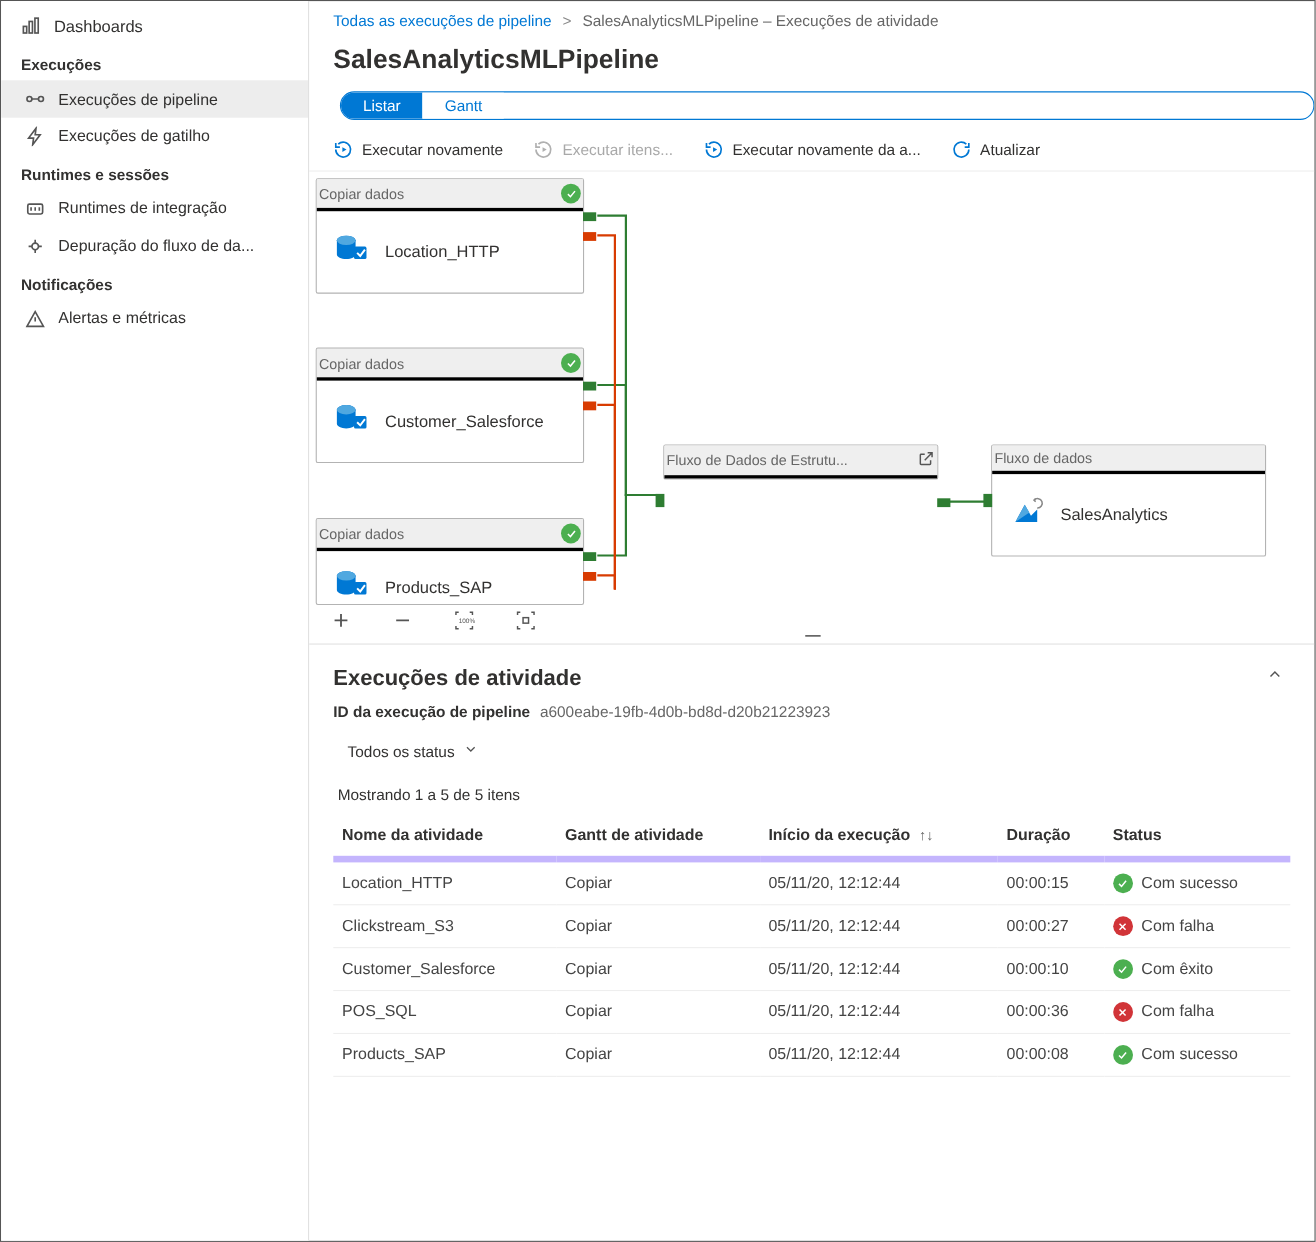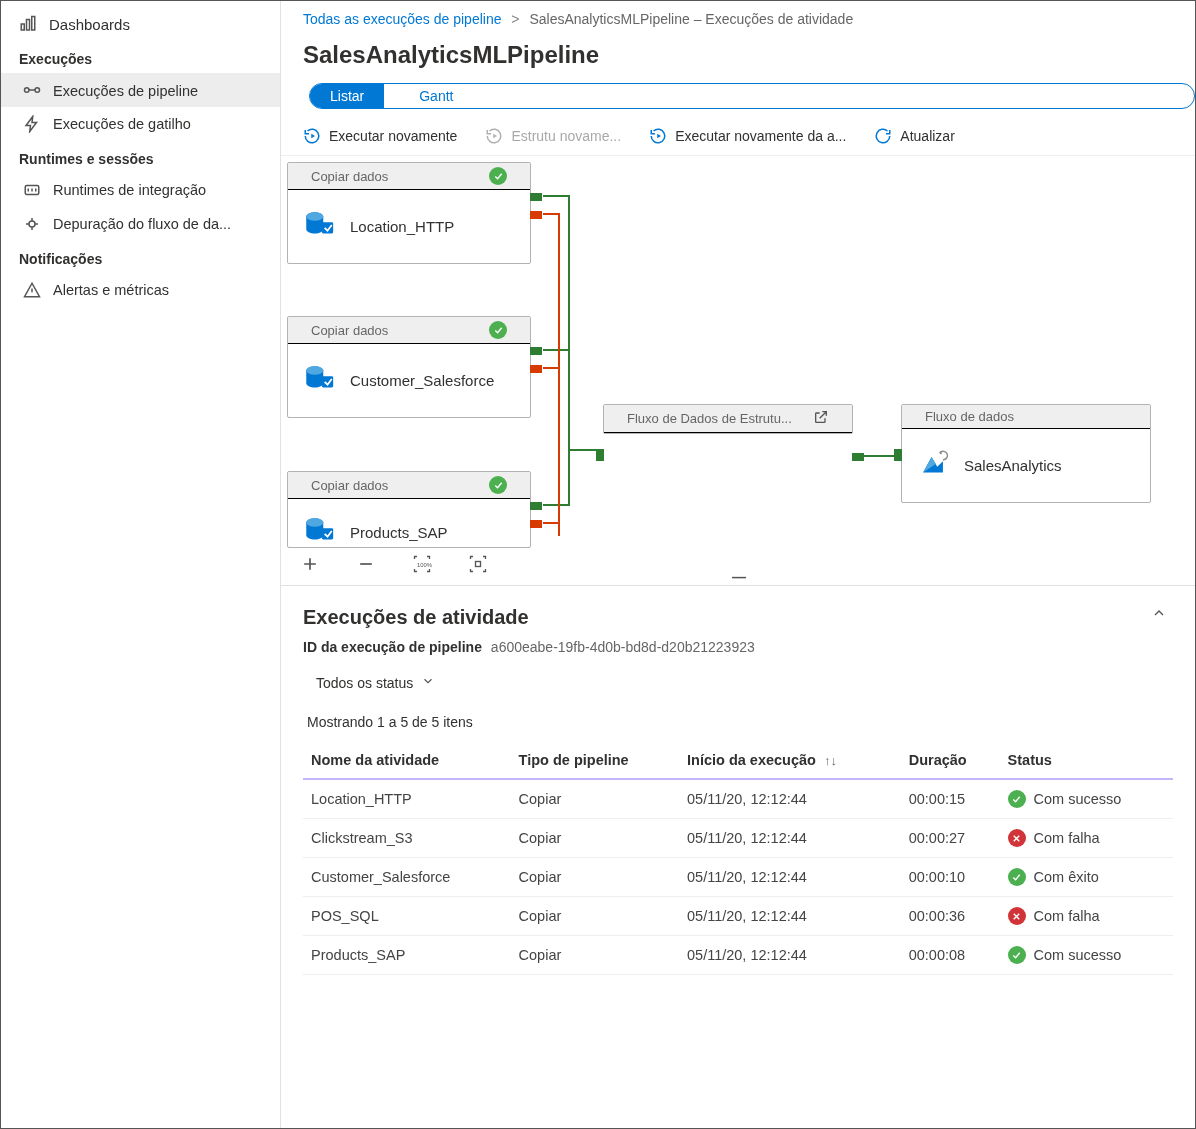--- a/index.html
+++ b/index.html
@@ -65,21 +65,20 @@
     padding: 8px 22px 14px;
   }
   
   .pill {
     display: inline-flex;
     border: 1px solid #0078d4;
     border-radius: 16px;
     overflow: hidden;
     margin-left: 28px;
     margin-bottom: 14px;
-    gap: 15px;
   }
   .pill button {
     border: none;
     padding: 4px 20px;
     font-size: 14px;
     cursor: pointer;
     background: #fff;
     color: #0078d4;
   }
   .pill button.active { background: #0078d4; color: #fff; }
@@ -116,22 +115,22 @@
   .node {
     position: absolute;
     width: 244px;
     border: 1px solid #b3b3b3;
     background: #fff;
     border-radius: 2px;
   }
   .node.wide { width: 250px; }
   .node-head {
     background: #efefef;
-    border-bottom: 1px solid #000000;
-    padding: 4px 23px;
+    border-bottom: 3px solid #000000;
+    padding: 4px 2px;
     font-size: 13px;
     color: #666;
     display:flex; align-items:center; justify-content:space-between;
   }
   .node-body {
     display:flex; align-items:center; gap:14px;
     padding: 18px 14px 18px 14px;
     font-size: 15px;
   }
   .node-body .db-icon svg { width:34px; height:34px; }
@@ -182,21 +181,21 @@
     display:inline-flex; align-items:center; gap:8px;
     padding:6px 12px; border:1px solid transparent; cursor:pointer;
     margin-bottom:10px;
   }
   .count-line { padding: 6px 4px 12px; color:#323130;}
   table.grid {
     width:100%; border-collapse:collapse; font-size:14.5px;
   }
   table.grid th {
     text-align:left; font-weight:600; padding:10px 8px;
-    border-bottom:2px solid #c4b5fd;
+    border-bottom:6px solid #c4b5fd;
   }
   table.grid td {
     padding:10px 8px; border-bottom:1px solid #eee; color:#444;
   }
   .sort-icon { color:#666; margin-left:4px; font-size:13px;}
   .status-pill { display:flex; align-items:center; gap:8px;}
   .status-dot { width:18px; height:18px; border-radius:50%; display:inline-flex; align-items:center; justify-content:center;}
   .status-dot.ok { background:#4caf50;}
   .status-dot.err{ background:#d13438;}
   .status-dot svg { width:11px; height:11px; stroke:#fff; stroke-width:3; fill:none;}
@@ -294,21 +293,21 @@
       <span>Executar novamente</span>
     </div>
     <div class="tb-btn disabled">
       <span class="tb-icon">
           <svg viewBox="0 0 24 24" fill="none" stroke-width="2">
             <path d="M3 12a9 9 0 1 0 3-6.7"></path>
             <path d="M3 4v5h5"></path>
             <polygon points="11,9 11,15 16,12" fill="#b0b0b0" stroke="none"></polygon>
           </svg>
         </span>
-      <span>Estrutu novame...</span>
+      <span>Executar itens...</span>
     </div>
     <div class="tb-btn">
       <span class="tb-icon">
           <svg viewBox="0 0 24 24" fill="none" stroke-width="2">
             <path d="M3 12a9 9 0 1 0 3-6.7"></path>
             <path d="M3 4v5h5"></path>
             <polygon points="11,9 11,15 16,12" fill="#0078d4" stroke="none"></polygon>
           </svg>
         </span>
       <span>Executar novamente da a...</span>
@@ -478,21 +477,21 @@
       <span><svg width="14" height="14" viewBox="0 0 24 24" fill="none" stroke="#555" stroke-width="2">
             <path d="M6 9l6 6 6-6"></path>
           </svg></span>
     </div>
     <div class="count-line">Mostrando 1 a 5 de 5 itens</div>
 
     <table class="grid">
       <thead>
         <tr>
           <th>Nome da atividade</th>
-          <th>Tipo de pipeline</th>
+          <th>Gantt de atividade</th>
           <th>
             <span>Início da execução</span>
             <span class="sort-icon">↑↓</span>
           </th>
           <th>Duração</th>
           <th>Status</th>
         </tr>
       </thead>
       <tbody id="runs-body">
           <tr>

